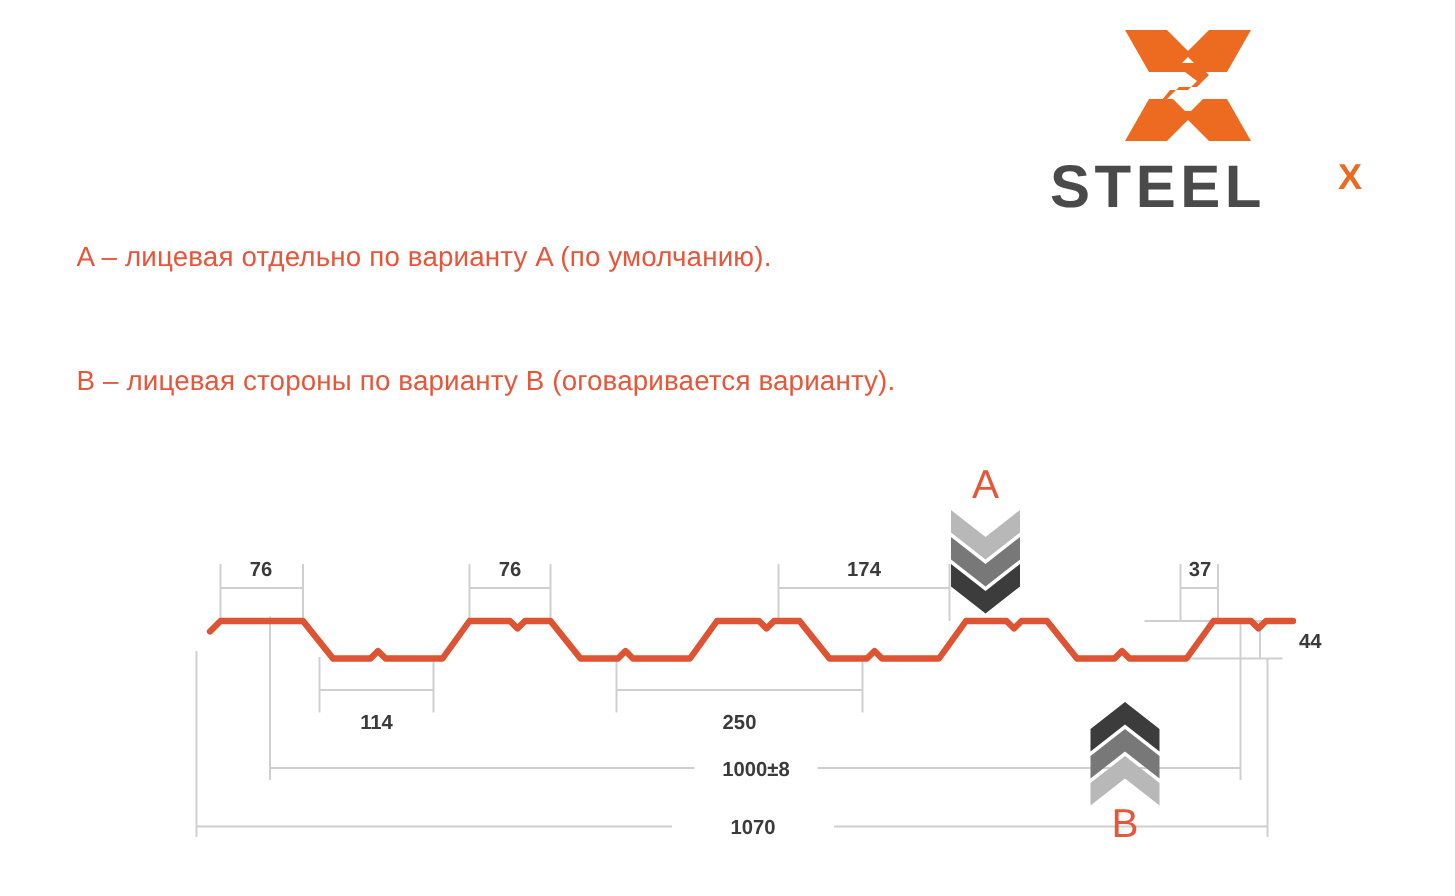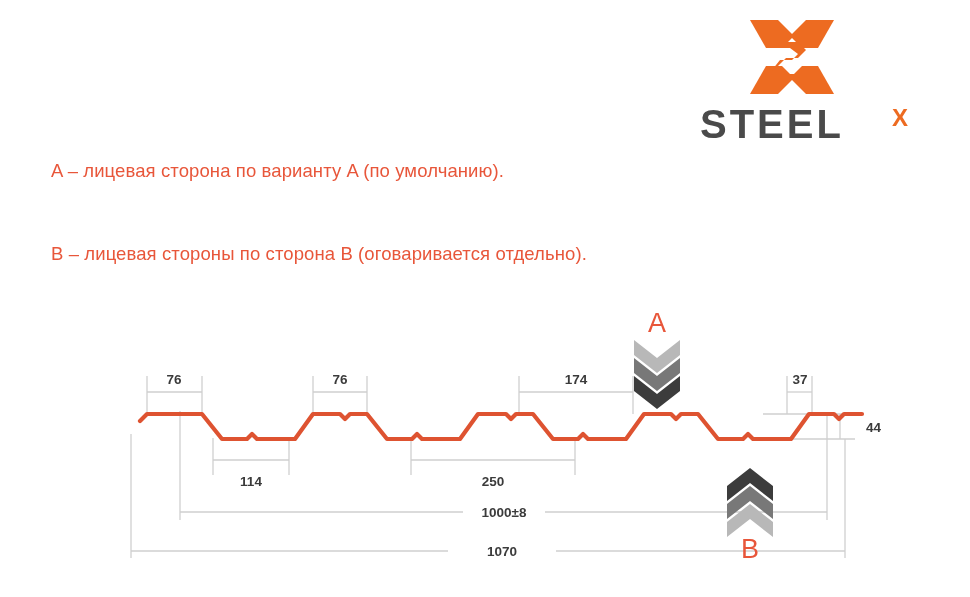--- a/index.html
+++ b/index.html
@@ -92,22 +92,22 @@
                L48 62 L34 62 L24 52 L32 42 L44 42 L50 36 L42 30 L26 30 Z"></path>
     </g>
   </svg>
 
   <svg id="logo-wordmark" viewBox="0 0 232 42">
     <text x="0" y="34" font-family="'Liberation Sans', sans-serif" font-size="40" font-weight="bold" letter-spacing="3" fill="#4A4A4A">STEEL</text>
     <text x="192" y="22" font-family="'Liberation Sans', sans-serif" font-size="24" font-weight="bold" fill="#ED6B21">X</text>
   </svg>
 </div>
 
-<div class="caption" id="caption-a">A – лицевая сторона по варианту A (по умолчанию).</div>
-<div class="caption" id="caption-b">B – лицевая стороны по сторона B (оговаривается отдельно).</div>
+<div class="caption" id="caption-a">A – лицевая отдельно по варианту A (по умолчанию).</div>
+<div class="caption" id="caption-b">B – лицевая стороны по варианту B (оговаривается варианту).</div>
 
 <div id="drawing">
 <svg width="970" height="300" viewBox="0 0 970 300">
 
   <g stroke="#CFCFCF" stroke-width="1.3" fill="none">
 
     <line x1="147" y1="86" x2="147" y2="124"></line>
     <line x1="202" y1="86" x2="202" y2="124"></line>
     <line x1="147" y1="102" x2="202" y2="102"></line>
 

